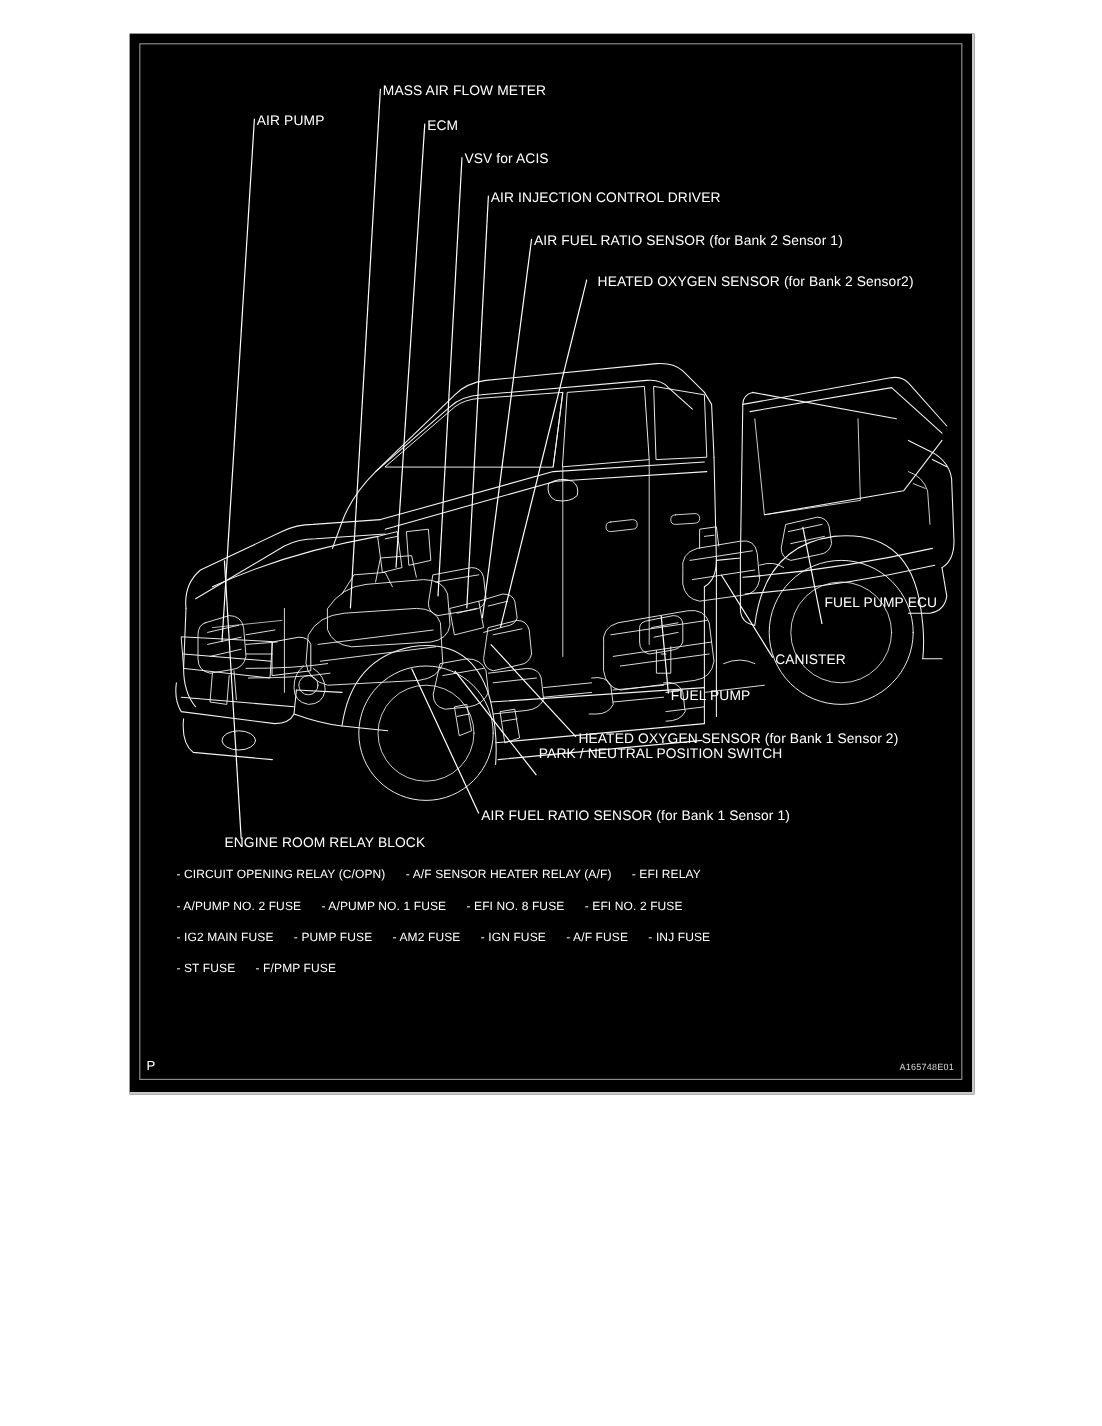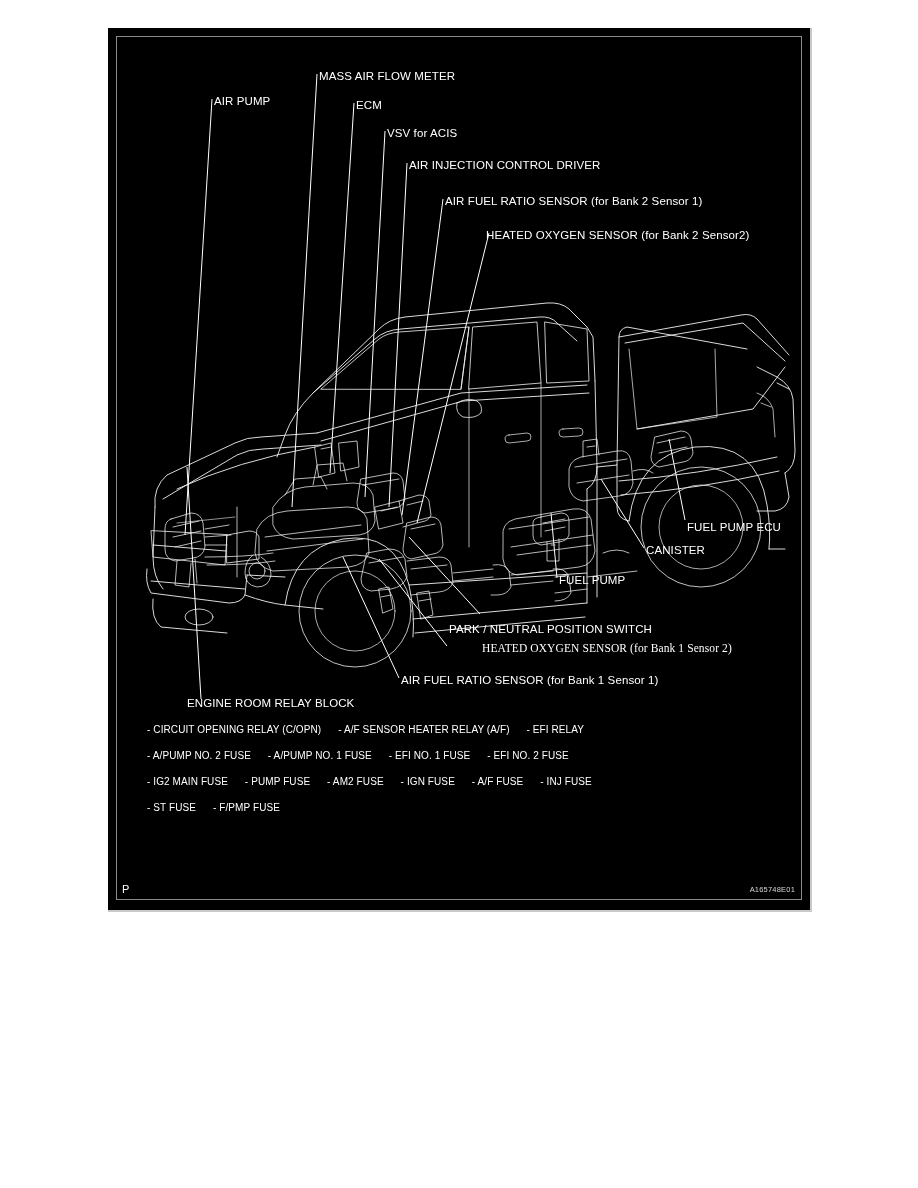--- a/index.html
+++ b/index.html
@@ -321,43 +321,43 @@
           <line x1="84" y1="662" x2="70" y2="430"></line>
         </g>
       </svg>
 
       <div class="label" style="left:97px;  top:58px;text-align:center;">AIR PUMP</div>
       <div class="label" style="left:202px; top:33px;">MASS AIR FLOW METER</div>
       <div class="label" style="left:239px; top:62px;">ECM</div>
       <div class="label" style="left:270px; top:90px;">VSV for ACIS</div>
       <div class="label" style="left:292px; top:122px;">AIR INJECTION CONTROL DRIVER</div>
       <div class="label" style="left:328px; top:158px;">AIR FUEL RATIO SENSOR (for Bank 2 Sensor 1)</div>
-      <div class="label" style="left:369px; top:192px;">HEATED OXYGEN SENSOR (for Bank 2 Sensor2)</div>
-
-      <div class="label" style="left:570px; top:484px;">FUEL PUMP ECU</div>
+      <div class="label" style="left:381px; top:192px;">HEATED OXYGEN SENSOR (for Bank 2 Sensor2)</div>
+
+      <div class="label" style="left:570px; top:460px;">FUEL PUMP ECU</div>
       <div class="label" style="left:529px; top:507px;">CANISTER</div>
       <div class="label" style="left:442px; top:537px;">FUEL PUMP</div>
-      <div class="label" style="left:365px; top:605px;font-family:Liberation Serif, serif;">HEATED OXYGEN SENSOR (for Bank 1 Sensor 2)</div>
+      <div class="label" style="left:365px; top:573px;">HEATED OXYGEN SENSOR (for Bank 1 Sensor 2)</div>
       <div class="label" style="left:332px; top:586px;">PARK / NEUTRAL POSITION SWITCH</div>
       <div class="label" style="left:284px; top:637px;">AIR FUEL RATIO SENSOR (for Bank 1 Sensor 1)</div>
 
       <div id="relay-block">
         <div class="block-title">ENGINE ROOM RELAY BLOCK</div>
 
         <div class="relay-row">
           <span class="entry">- CIRCUIT OPENING RELAY (C/OPN)</span>
           <span class="entry">- A/F SENSOR HEATER RELAY (A/F)</span>
           <span class="entry">- EFI RELAY</span>
         </div>
 
 
         <div class="relay-row">
           <span class="entry">- A/PUMP NO. 2 FUSE</span>
           <span class="entry">- A/PUMP NO. 1 FUSE</span>
-          <span class="entry">- EFI NO. 1 FUSE</span>
+          <span class="entry">- EFI NO. 8 FUSE</span>
           <span class="entry">- EFI NO. 2 FUSE</span>
         </div>
 
         <div class="relay-row">
           <span class="entry">- IG2 MAIN FUSE</span>
           <span class="entry">- PUMP FUSE</span>
           <span class="entry">- AM2 FUSE</span>
           <span class="entry">- IGN FUSE</span>
           <span class="entry">- A/F FUSE</span>
           <span class="entry">- INJ FUSE</span>

